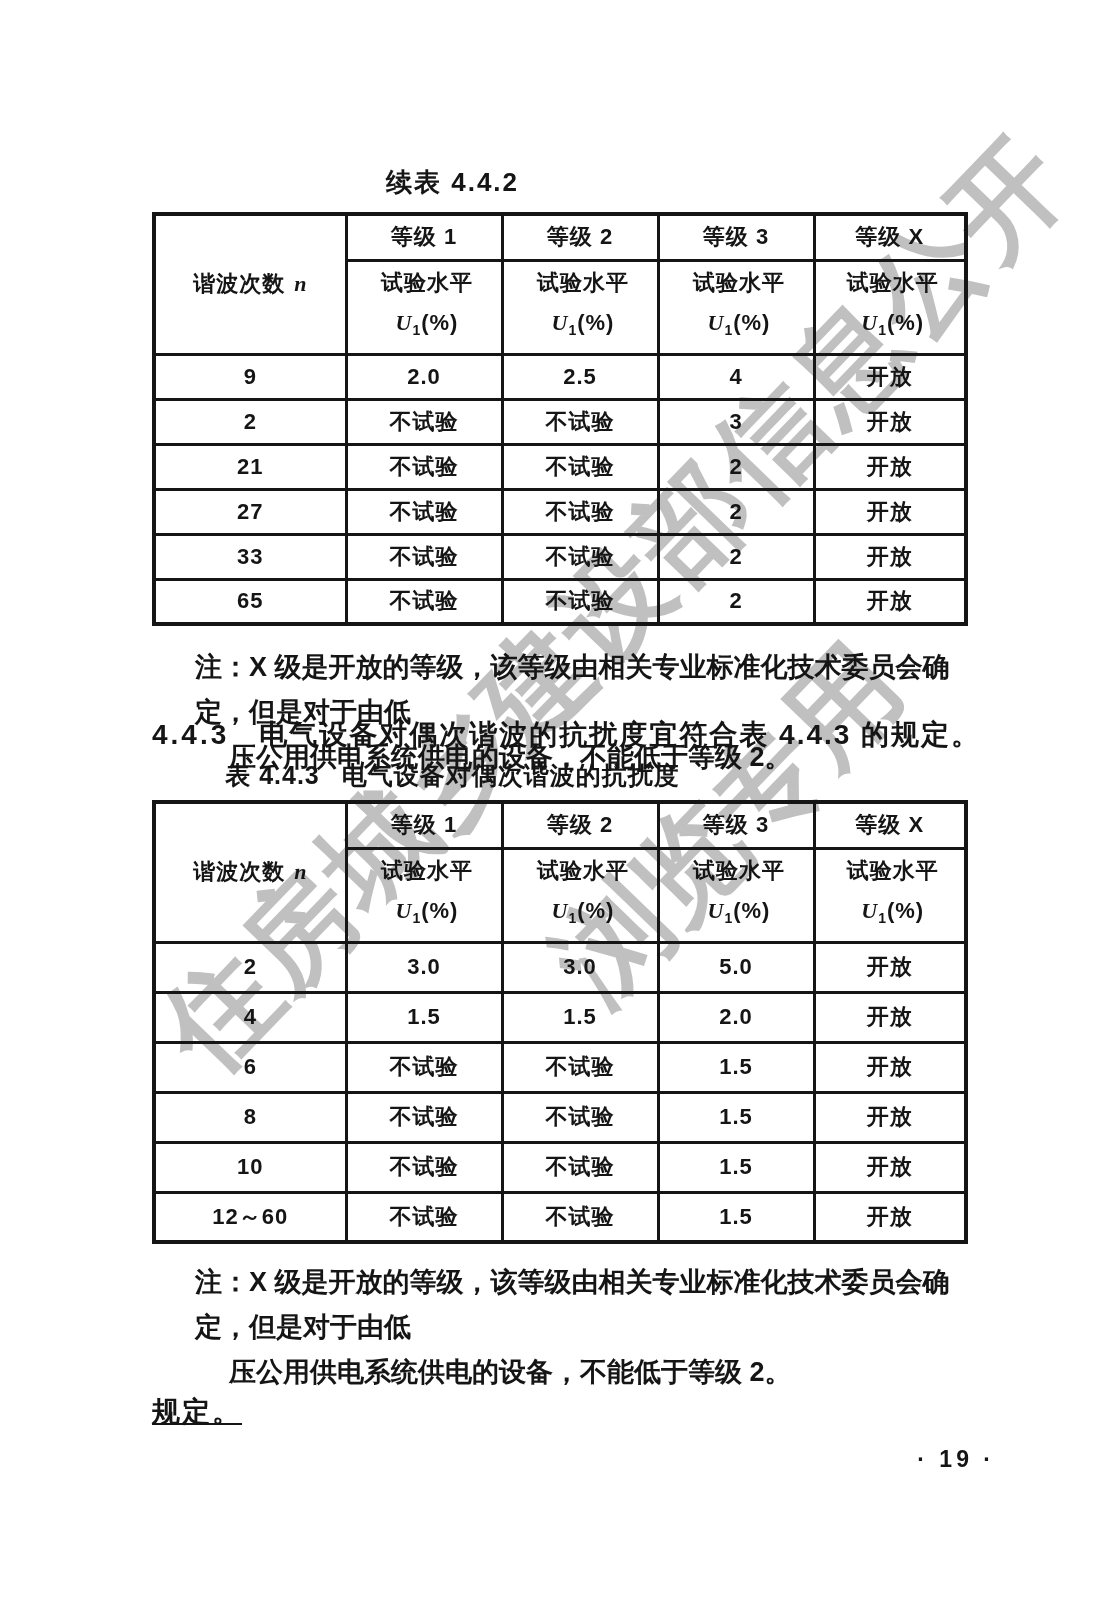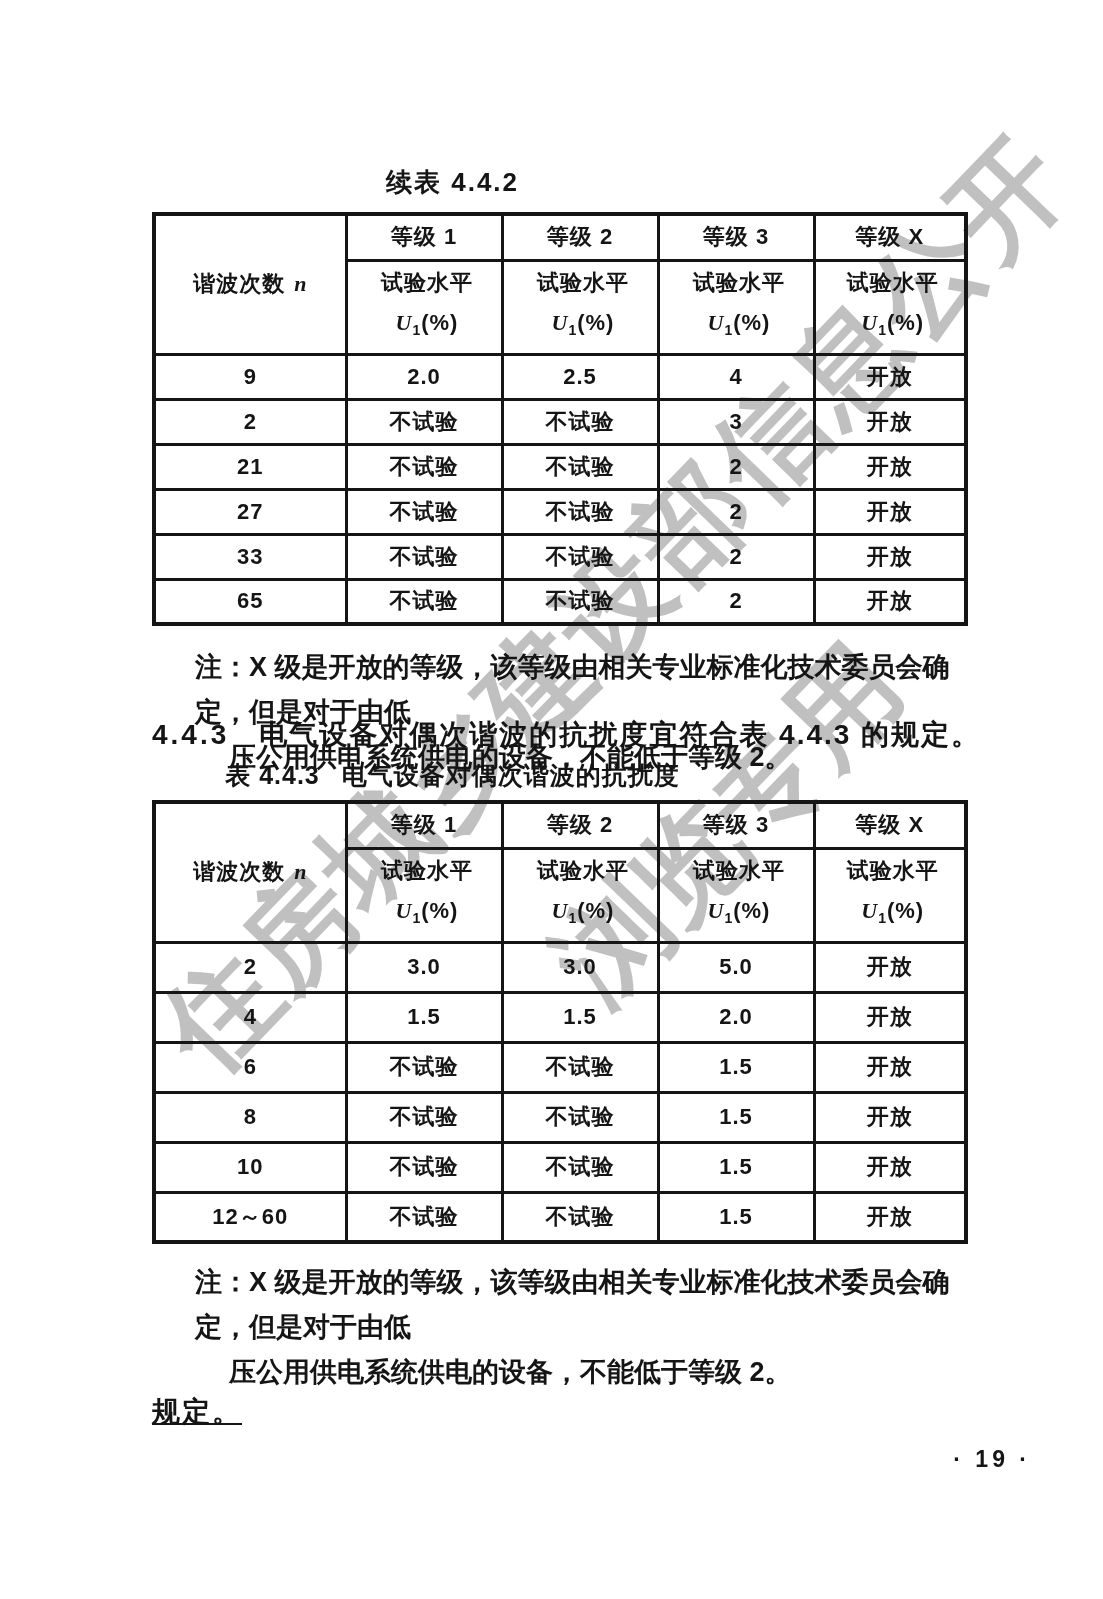--- a/index.html
+++ b/index.html
@@ -44,21 +44,21 @@
   .note { position:absolute; left:195px; width:790px; font-size:27px; font-weight:700; line-height:45px; }
   .n1 { top:645px; }
   .n2 { top:1260px; }
   .note .cont { margin-left:34px; }
   .sec { position:absolute; left:152px; font-size:28px; font-weight:700; letter-spacing:2px; white-space:nowrap; }
   .s443 { top:716px; }
   .s444 { top:1354px; }
   .s444b { top:1393px;text-decoration:underline; }
   .sec .sec-num { margin-right:30px; letter-spacing:3px; }
   .footer { position:absolute; top:1446px; left:0; width:1103px; text-align:right;
-            padding-right:72px; box-sizing:border-box; font-size:23px; font-weight:700; letter-spacing:4px; }
+            padding-right:108px; box-sizing:border-box; font-size:23px; font-weight:700; letter-spacing:4px; }
 </style>
 </head>
 <body>
 
 <div class="layer">
 
   <div class="wm wm1">住房城乡建设部信息公开</div>
   <div class="wm wm2">浏览专用</div>
 
   <div class="content">

